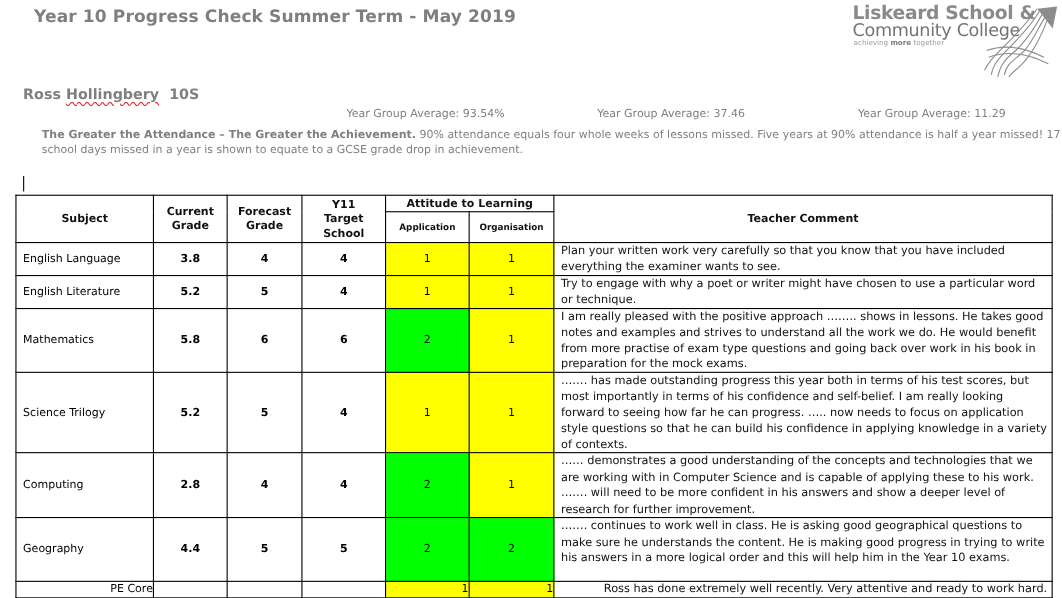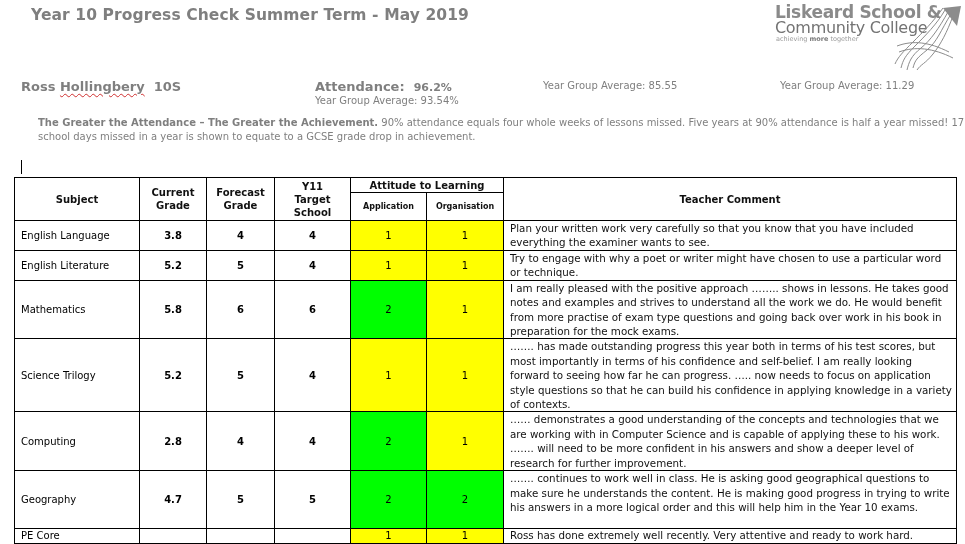--- a/index.html
+++ b/index.html
@@ -11,41 +11,41 @@
   .logo { position: absolute; left: 775px; top: 2px; width: 188px; height: 70px; }
   .logo .l1 { position: absolute; left: 0; top: 0; font-size: 17px; font-weight: bold; color: #8a8a8a; white-space: nowrap; letter-spacing: -0.3px; }
   .logo .l2 { position: absolute; left: 0; top: 16px; font-size: 16px; color: #737373; white-space: nowrap; letter-spacing: -0.3px; }
   .logo .l3 { position: absolute; left: 1px; top: 33px; font-size: 6.5px; color: #9a9a9a; white-space: nowrap; }
   .logo .l3 b { font-weight: bold; color: #7a7a7a; }
   .logo svg { position: absolute; left: 118px; top: 0; }
 
   .info { position: absolute; top: 79px; }
   .info .big { font-size: 13px; font-weight: bold; color: #7f7f7f; white-space: nowrap; }
   .info .big .val { font-size: 11px; }
-  .info .small { font-size: 10px; color: #7f7f7f; white-space: nowrap; margin-top: 1px; }
+  .info .small { font-size: 10px; color: #7f7f7f; white-space: nowrap; margin-top: 19px; }
   .student-name { position: absolute; left: 21px; top: 79px; font-size: 13px; font-weight: bold; color: #7f7f7f; white-space: nowrap; }
   .student-name .surname { text-decoration: underline wavy #d03030; text-decoration-thickness: 1px; text-underline-offset: 2px; }
 
   .note { position: absolute; left: 38px; top: 116px; width: 930px; font-size: 10px; line-height: 14px; color: #7f7f7f; }
   .note b { color: #7f7f7f; }
 
   .cursor { position: absolute; left: 21px; top: 160px; width: 1px; height: 14px; background: #000; }
 
   table.grid { position: absolute; left: 14px; top: 177px; border-collapse: collapse; table-layout: fixed; width: 942px; font-size: 10px; }
   table.grid td, table.grid th { border: 1px solid #000; }
   th { font-weight: bold; text-align: center; vertical-align: middle; color: #111; font-size: 10px; line-height: 13px; }
   th.sub { font-size: 8px; height: 28px; }
   th.atl { height: 15px; margin-left: 48px; }
   td { vertical-align: middle; }
   td.subj { padding-left: 6px; }
   td.num { text-align: center; font-weight: bold; }
   td.yel { background: #ffff00; text-align: center; }
   td.grn { background: #00ff00; text-align: center; }
   td.comment { padding: 0 4px 0 6px; line-height: 14.4px; font-size: 10.3px; color: #111; vertical-align: top; }
-  tr.r-pe td { vertical-align: top; line-height: 13px; }
+  tr.r-pe td { vertical-align: top; line-height: 13px; text-align: right; }
 </style>
 </head>
 <body>
 
 <div class="title">Year 10 Progress Check Summer Term - May 2019</div>
 
 <div class="logo">
   <div class="l1">Liskeard School &amp;</div>
   <div class="l2">Community College</div>
   <div class="l3"><span>achieving </span><b>more</b><span> together</span></div>
@@ -63,26 +63,25 @@
   </svg>
 </div>
 
 <div class="student-name">
   <span>Ross</span>
   <span class="surname">Hollingbery</span>&nbsp;
   <span>10S</span>
 </div>
 
 <div class="info" style="left:315px;">
-  <div class="big"><span>Attendance:</span>&nbsp; <span class="val">96.2%</span></div>
   <div class="small"><span>Year Group Average:</span> <span>93.54%</span></div>
 </div>
 
 <div class="info" style="left:543px;">
-  <div class="small"><span>Year Group Average:</span> <span>85.55</span></div>
+  <div class="small"><span>Year Group Average:</span> <span>37.46</span></div>
 </div>
 
 <div class="info" style="left:780px;">
   <div class="small"><span>Year Group Average:</span> <span>11.29</span></div>
 </div>
 
 <div class="note"><b>The Greater the Attendance – The Greater the Achievement.</b><span> 90% attendance equals four whole weeks of lessons missed. Five years at 90% attendance is half a year missed! 17 school days missed in a year is shown to equate to a GCSE grade drop in achievement.</span></div>
 
 <div class="cursor"></div>
 
@@ -151,21 +150,21 @@
         <td class="subj">Computing</td>
         <td class="num">2.8</td>
         <td class="num">4</td>
         <td class="num">4</td>
         <td class="grn">2</td>
         <td class="yel">1</td>
         <td class="comment">…… demonstrates a good understanding of the concepts and technologies that we are working with in Computer Science and is capable of applying these to his work. ……. will need to be more confident in his answers and show a deeper level of research for further improvement.</td>
       </tr>
       <tr style="height: 58px;">
         <td class="subj">Geography</td>
-        <td class="num">4.7</td>
+        <td class="num">4.4</td>
         <td class="num">5</td>
         <td class="num">5</td>
         <td class="grn">2</td>
         <td class="grn">2</td>
         <td class="comment">……. continues to work well in class.  He is asking good geographical questions to make sure he understands the content. He is making good progress in trying to write his answers in a more logical order and this will help him in the Year 10 exams.</td>
       </tr>
       <tr class="r-pe" style="height: 15px;">
         <td class="subj">PE Core</td>
         <td class="num"></td>
         <td class="num"></td>

